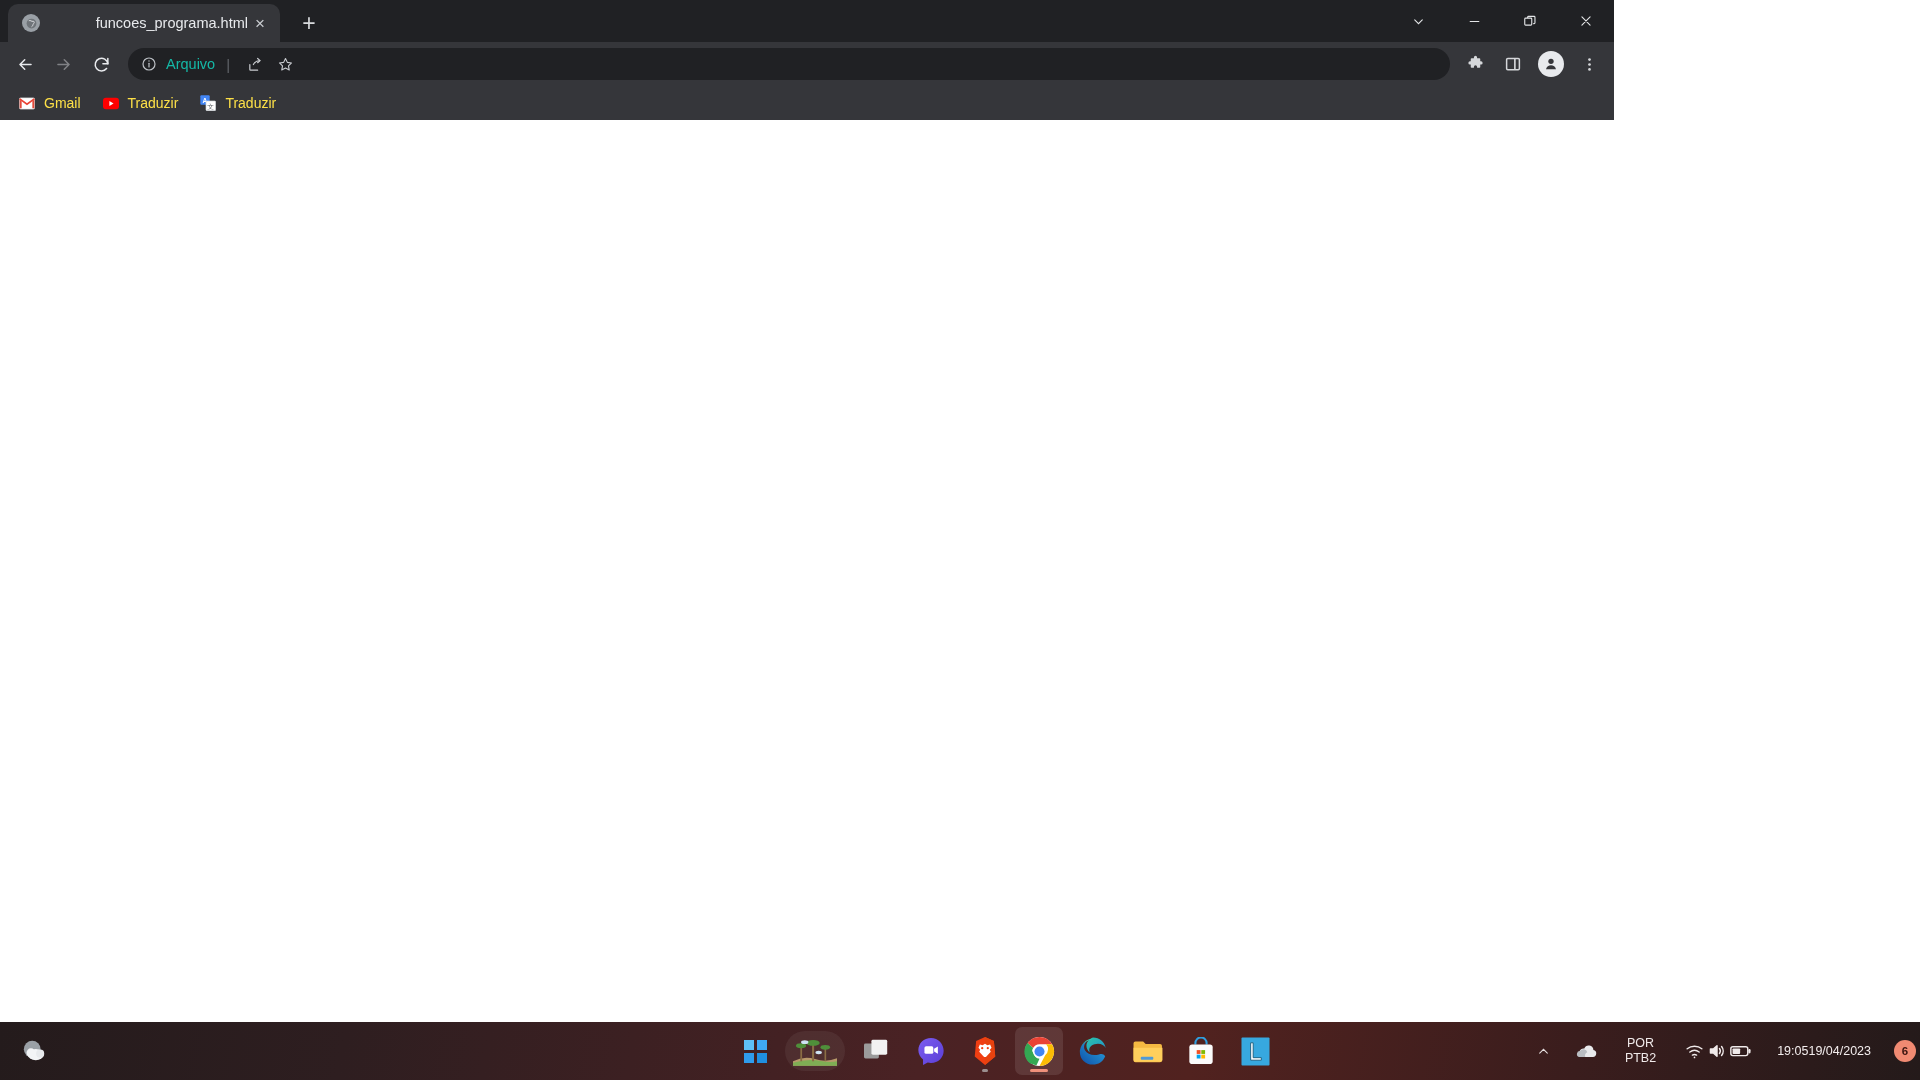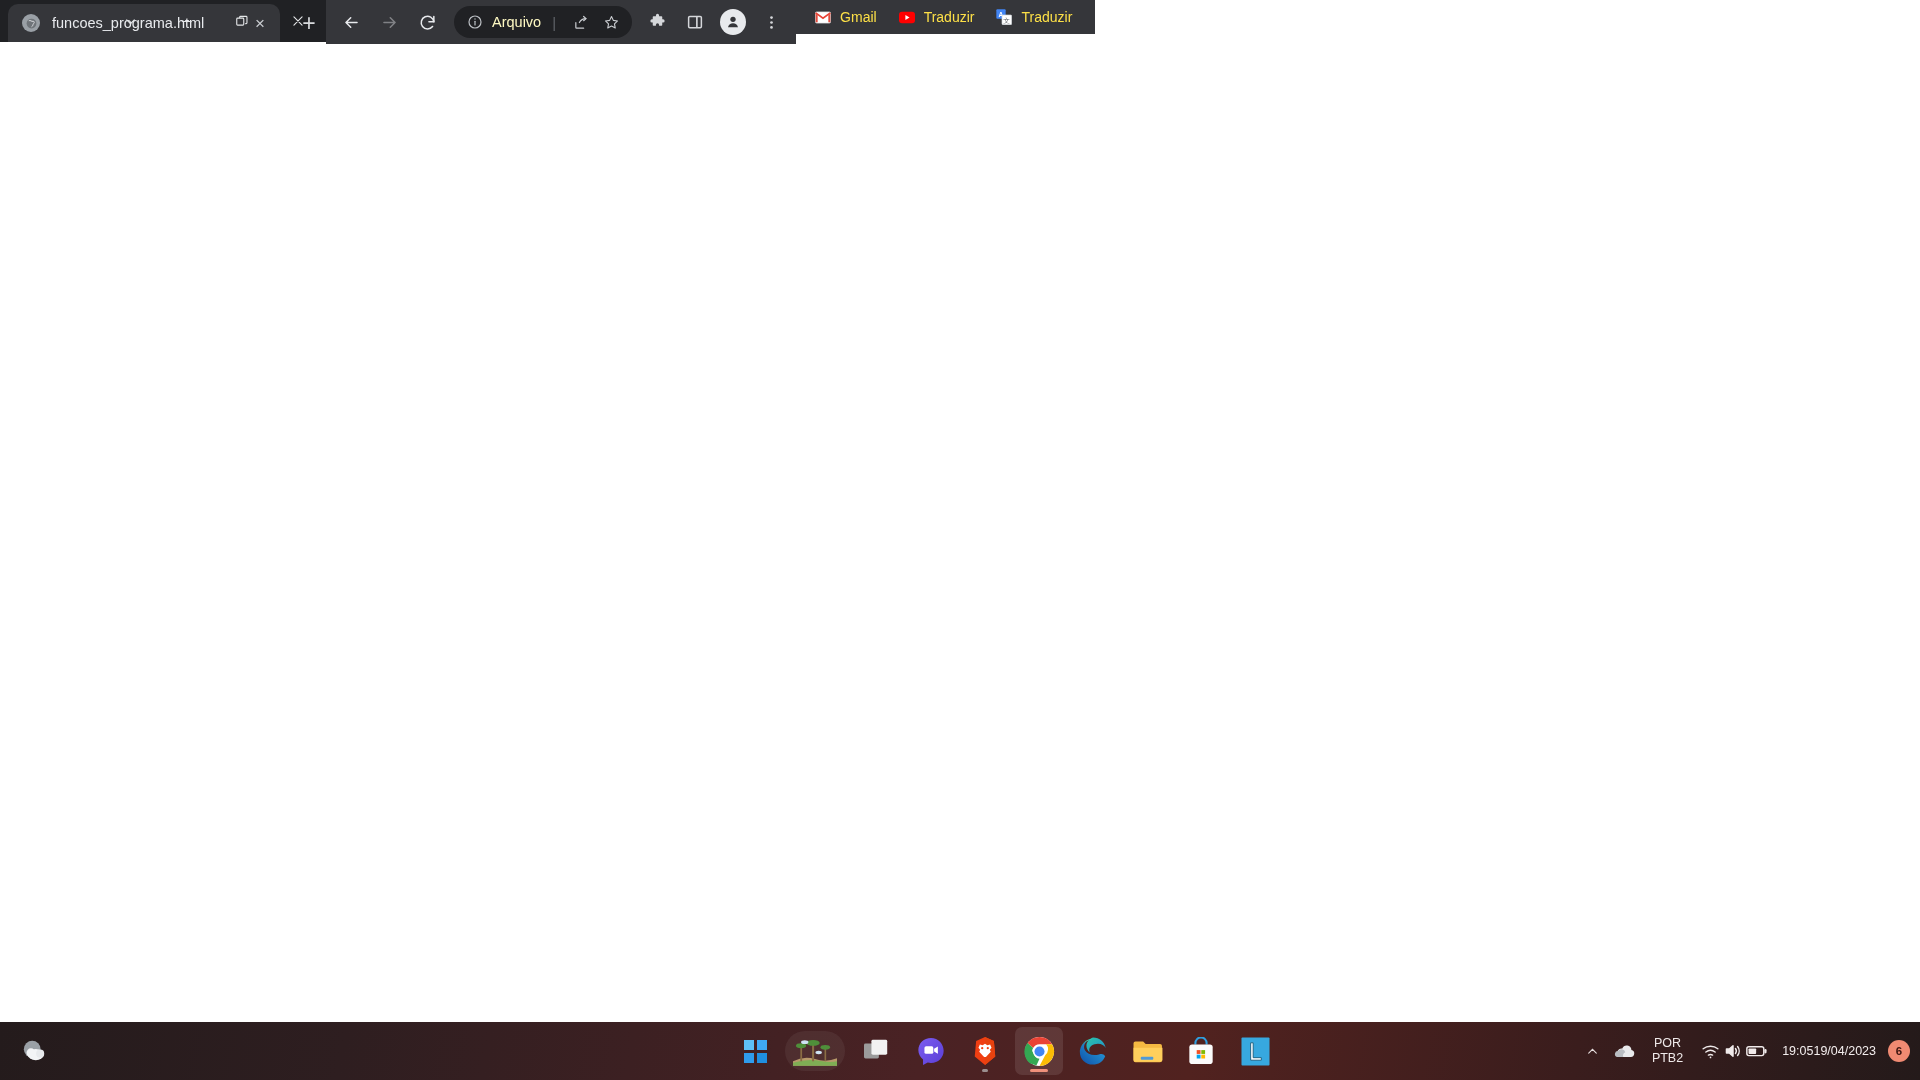--- a/index.html
+++ b/index.html
@@ -9,21 +9,21 @@
     font-family: "Liberation Sans", sans-serif;
     background: #ffffff;
   }
   .screen { position: relative; width: 1920px; height: 1080px; }
 
   
   .browser {
     position: absolute; top: 0; left: 0;
     width: 1614px; height: 1022px;
     background: #ffffff;
-    display: flex; flex-direction: row;
+    display: flex; flex-direction: column; text-align: right;
   }
 
   
   .tabstrip {
     height: 42px; background: #202124;
     display: flex; align-items: flex-end;
     position: relative; flex: none;
   }
   .tab {
     position: relative;
@@ -80,21 +80,21 @@
     border-radius: 50%;
   }
   .navbtn.disabled { opacity: .42; }
   .omnibox {
     flex: 1; height: 32px; margin: 0 6px 0 8px;
     background: #202124; border-radius: 16px;
     display: flex; align-items: center; padding: 0 6px 0 10px;
     min-width: 0;
   }
   .omni-info { width: 22px; height: 22px; flex: none; display:flex; align-items:center; justify-content:center; color:#bdc1c6; margin-right: 6px; }
-  .omni-scheme { color: #fef9c3; font-size: 14.5px; flex: none; }
+  .omni-scheme { color: #14b8a6; font-size: 14.5px; flex: none; }
   .omni-sep { color: #5f6368; margin: 0 10px 0 11px; flex: none; font-size: 15px; }
   .omni-url { color: #e8eaed; font-size: 14.5px; white-space: nowrap; overflow: hidden; flex: 1; min-width: 0; }
   .omni-actions { display: flex; align-items: center; flex: none; }
   .omni-actions .ibtn { width: 30px; height: 28px; display:flex; align-items:center; justify-content:center; color:#c9ccd0; }
   .tbtn {
     width: 38px; height: 38px; flex: none;
     display: flex; align-items: center; justify-content: center;
     color: #d5d7da;
   }
   .avatar {
@@ -118,21 +118,21 @@
   
   .taskbar {
     position: absolute; left: 0; bottom: 0;
     width: 1920px; height: 58px;
     background: linear-gradient(100deg, #241b1c 0%, #2e1e20 18%, #4a2224 48%, #51221f 62%, #3a1d1d 82%, #241a1a 100%);
     display: flex; align-items: center;
   }
   .tb-left { width: 560px; display: flex; align-items: center; padding-left: 12px; }
   .tb-weather { width: 44px; height: 44px; display: flex; align-items: center; justify-content: center; }
   .tb-center { flex: 1; display: flex; align-items: center; justify-content: center; gap: 6px; }
-  .tb-right { width: 470px; display: flex; align-items: center; justify-content: flex-end; padding-right: 10px; gap: 2px; }
+  .tb-right { width: 470px; display: flex; align-items: center; justify-content: flex-end; padding-right: 4px; gap: 13px; }
 
   .tb-item {
     width: 48px; height: 48px; border-radius: 7px;
     display: flex; align-items: center; justify-content: center;
     position: relative;
   }
   .tb-item.active { background: rgba(255,255,255,.10); }
   .tb-item .dot {
     position: absolute; bottom: 3px; left: 50%; transform: translateX(-50%);
     width: 6px; height: 3px; border-radius: 2px; background: #9b8f8f;

